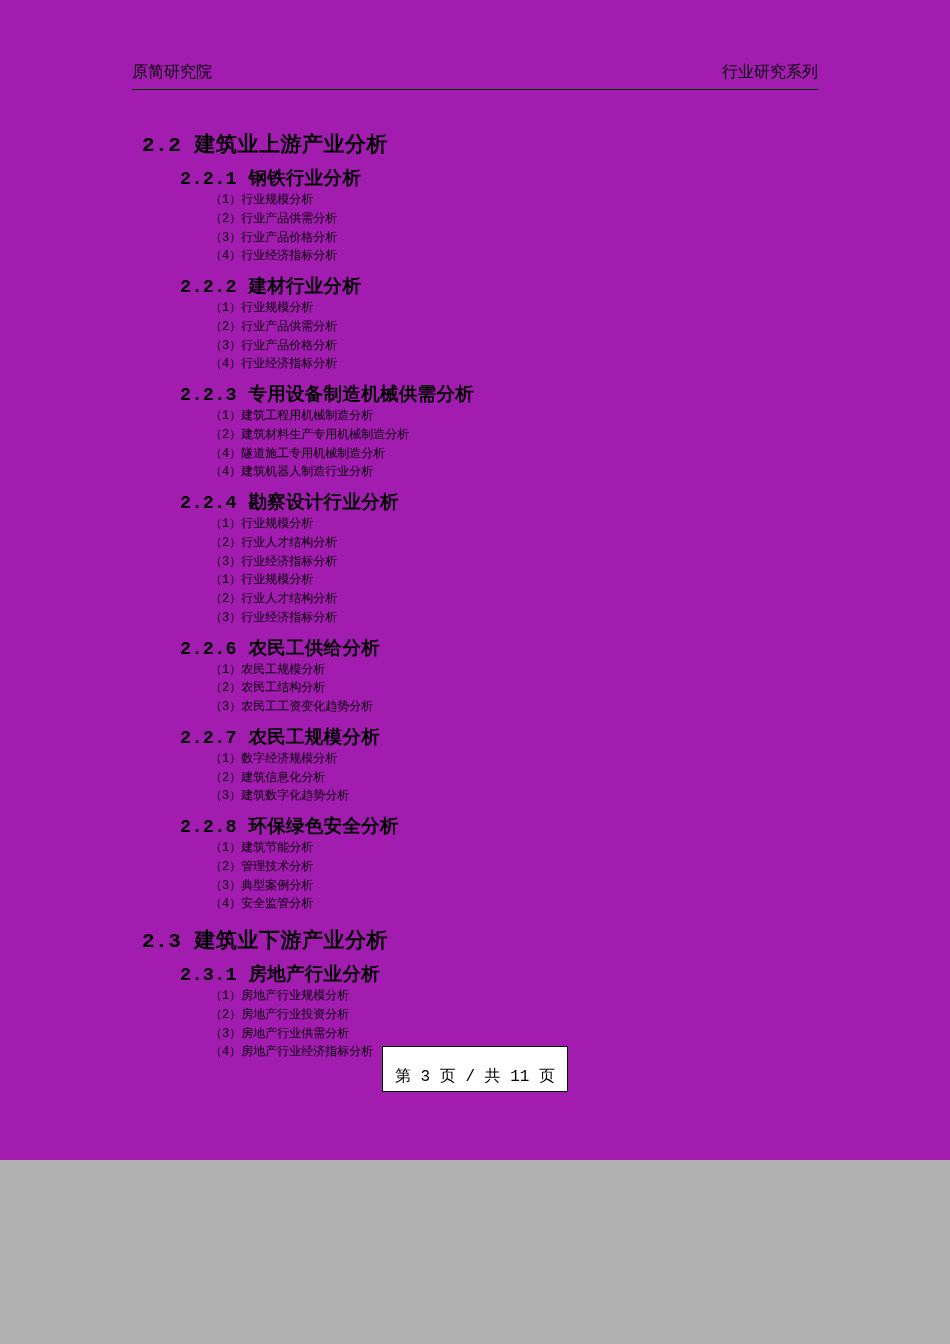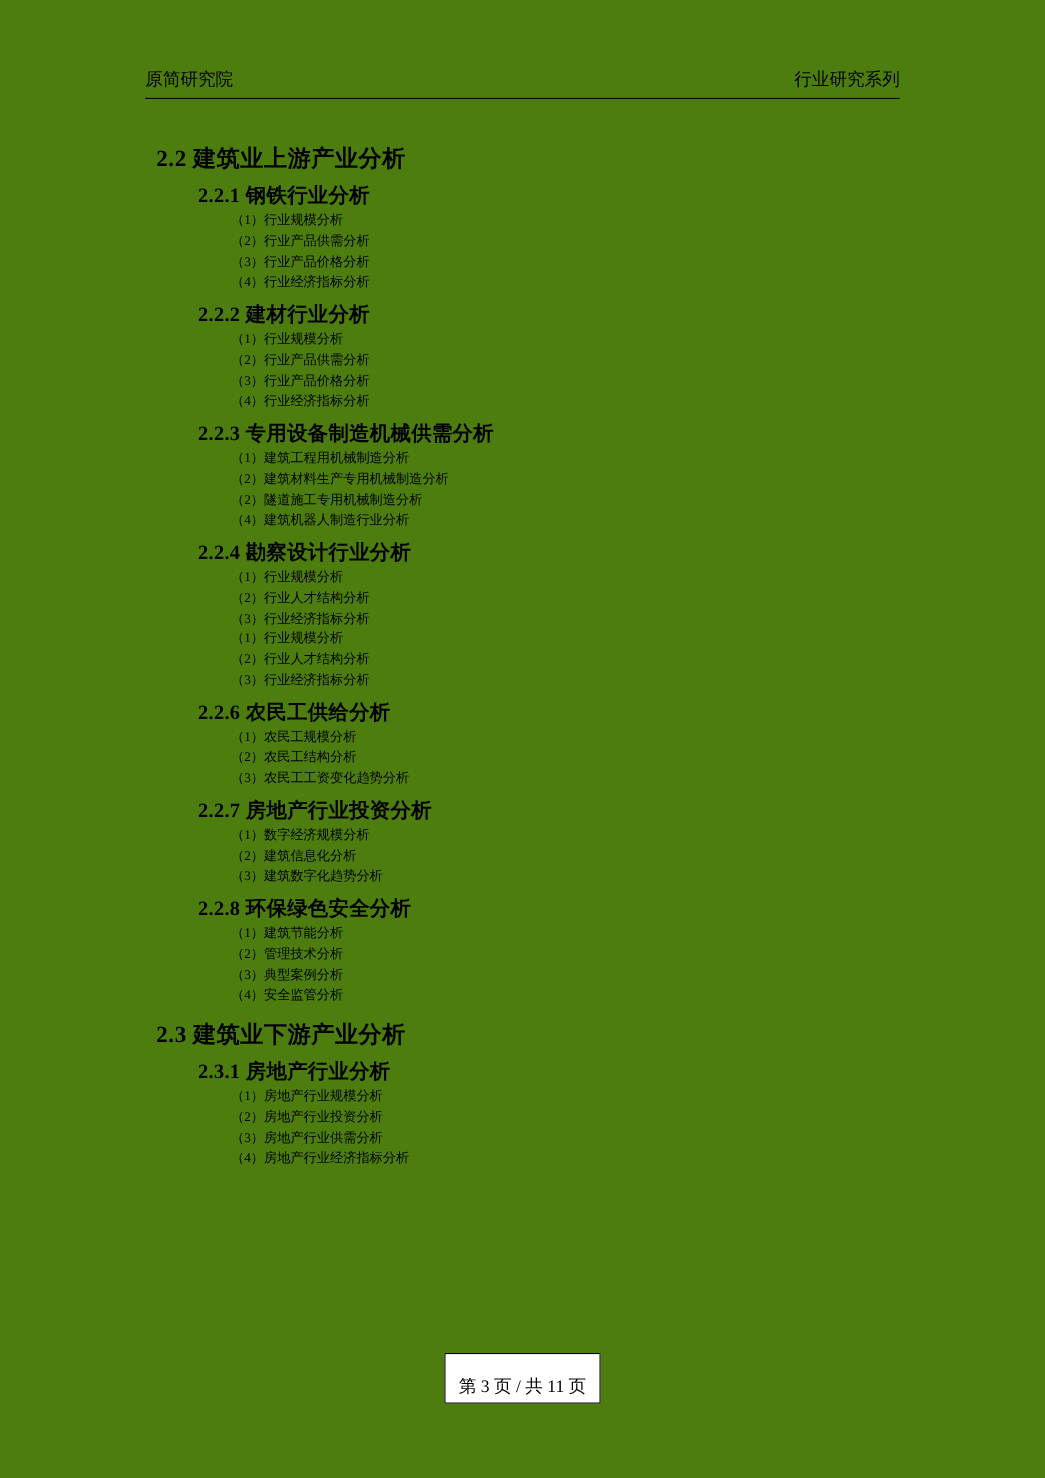--- a/index.html
+++ b/index.html
@@ -2,25 +2,25 @@
 <html><head>
 <meta charset="utf-8">
 <style>
   html, body {
     margin: 0;
     padding: 0;
     background: #b0b0b0;
   }
   .page {
     width: 950px;
-    height: 1344px;
-    background: #4d7c0f;
+    height: 1160px;
+    background: #a21caf;
     position: relative;
     margin: 0 auto;
-    font-family: Liberation Serif, serif;
+    font-family: Liberation Mono, monospace;
     overflow: hidden;
   }
   .header {
     position: absolute;
     top: 62px;
     left: 132px;
     right: 132px;
     display: flex;
     justify-content: space-between;
     align-items: flex-end;
@@ -96,38 +96,38 @@
 
     <div class="h3">2.2.2  建材行业分析</div>
     <div class="item">（1）行业规模分析</div>
     <div class="item">（2）行业产品供需分析</div>
     <div class="item">（3）行业产品价格分析</div>
     <div class="item">（4）行业经济指标分析</div>
 
     <div class="h3">2.2.3  专用设备制造机械供需分析</div>
     <div class="item">（1）建筑工程用机械制造分析</div>
     <div class="item">（2）建筑材料生产专用机械制造分析</div>
-    <div class="item">（2）隧道施工专用机械制造分析</div>
+    <div class="item">（4）隧道施工专用机械制造分析</div>
     <div class="item">（4）建筑机器人制造行业分析</div>
 
     <div class="h3">2.2.4  勘察设计行业分析</div>
     <div class="item">（1）行业规模分析</div>
     <div class="item">（2）行业人才结构分析</div>
     <div class="item">（3）行业经济指标分析</div>
 
     <div class="item">（1）行业规模分析</div>
     <div class="item">（2）行业人才结构分析</div>
     <div class="item">（3）行业经济指标分析</div>
 
     <div class="h3">2.2.6  农民工供给分析</div>
     <div class="item">（1）农民工规模分析</div>
     <div class="item">（2）农民工结构分析</div>
     <div class="item">（3）农民工工资变化趋势分析</div>
 
-    <div class="h3">2.2.7  房地产行业投资分析</div>
+    <div class="h3">2.2.7  农民工规模分析</div>
     <div class="item">（1）数字经济规模分析</div>
     <div class="item">（2）建筑信息化分析</div>
     <div class="item">（3）建筑数字化趋势分析</div>
 
     <div class="h3">2.2.8  环保绿色安全分析</div>
     <div class="item">（1）建筑节能分析</div>
     <div class="item">（2）管理技术分析</div>
     <div class="item">（3）典型案例分析</div>
     <div class="item">（4）安全监管分析</div>
 

